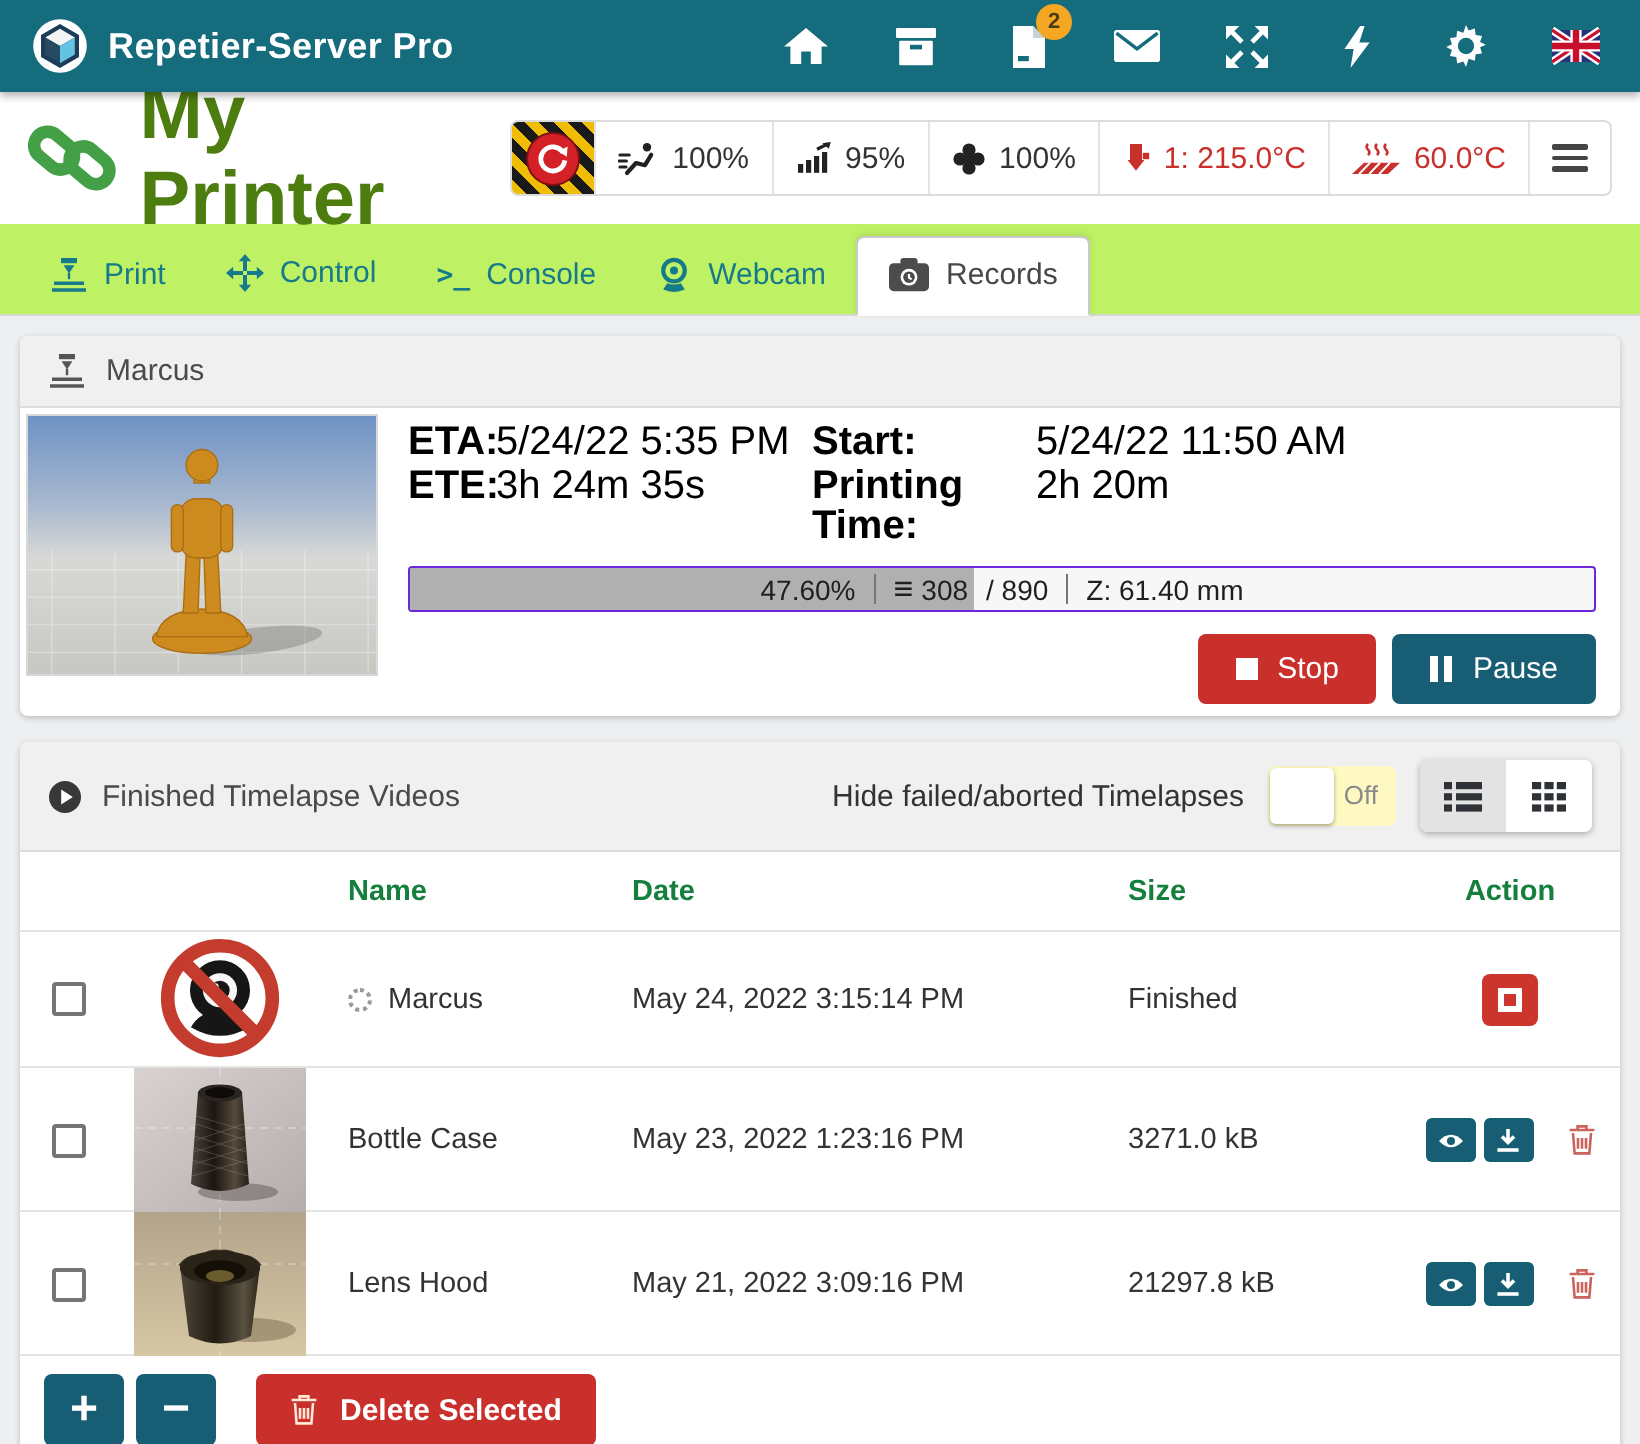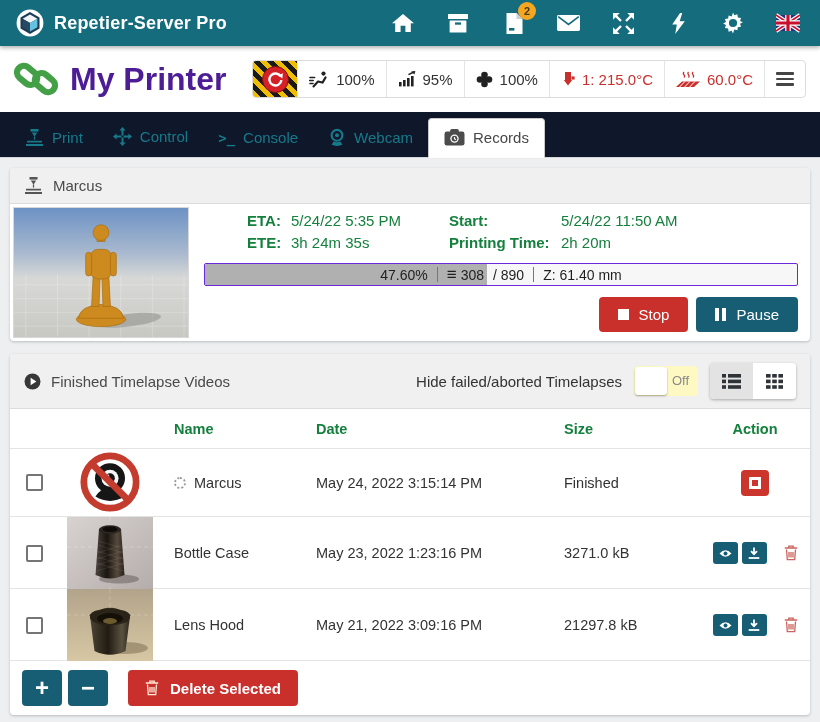--- a/index.html
+++ b/index.html
@@ -13,52 +13,52 @@
     padding:0 16px; box-shadow:0 2px 4px rgba(0,0,0,.3); position:relative; z-index:9; }
   .brand { display:flex; align-items:center; gap:10px; }
   .brand-text { color:#fff; font-size:18px; font-weight:bold; letter-spacing:.2px; }
   .nav-icons { margin-left:auto; display:flex; align-items:center; gap:31px; padding-right:4px; }
   .nav-ic { position:relative; display:flex; align-items:center; justify-content:center; width:24px; height:24px; cursor:pointer; }
   .nav-badge { position:absolute; top:-9px; right:-11px; background:#f5a623; color:#4a3b12;
     width:18px; height:18px; border-radius:50%; font-size:11px; font-weight:bold;
     display:flex; align-items:center; justify-content:center; }
   
   .page-header { background:#fff; height:66px; display:flex; align-items:center; padding:0 14px; }
-  .page-title { font-size:32px; font-weight:600; color:#4c1d95; margin-left:12px; }
+  .page-title { font-size:38px; font-weight:600; color:#4d7c0f; margin-left:12px; }
   .status-group { margin-left:auto; display:flex; align-items:stretch; height:38px;
     border:1px solid #dcdcdc; border-radius:4px; background:#fff; overflow:hidden; }
   .seg { display:flex; align-items:center; gap:7px; padding:0 11px; border-left:1px solid #e4e4e4;
     font-size:15px; color:#333; cursor:pointer; white-space:nowrap; }
   .seg:first-child { border-left:none; }
   .seg.temp { color:#c9302c; }
   .estop { width:44px; padding:0; display:flex; align-items:center; justify-content:center;
     background:repeating-linear-gradient(45deg,#f0bd05 0 5px,#191919 5px 10px); }
   .estop-circle { width:27px; height:27px; border-radius:50%; background:#d42128;
     border:1px solid #7e1013; display:flex; align-items:center; justify-content:center; }
   .hamb { display:flex; flex-direction:column; gap:3px; }
   .hamb span { width:18px; height:2.6px; background:#454545; border-radius:1px; }
   
-  .tabs { background:#0f172a; display:flex; align-items:flex-end; padding:4px 10px 0;
+  .tabs { background:#bef264; display:flex; align-items:flex-end; padding:4px 10px 0;
     border-bottom:1px solid #d6d6d6; height:46px; }
   .tab { display:flex; align-items:center; gap:8px; padding:10px 15px 11px; font-size:15px;
     color:#177a8a; cursor:pointer; }
   .tab .mono { font-family:"DejaVu Sans Mono",monospace; font-weight:bold; font-size:14px; }
   .tab.active { color:#474747; background:#fff; border:1px solid #c9c9c9; border-bottom-color:#fdfdfd;
     border-radius:4px 4px 0 0; margin-bottom:-1px; box-shadow:0 -1px 3px rgba(0,0,0,.1); }
   
   .content { padding:10px 10px 0; }
   .card { background:#fff; border-radius:4px; box-shadow:0 1px 3px rgba(0,0,0,.22); overflow:hidden; }
   .card-head { background:#f0f0f0; border-bottom:1px solid #dcdcdc; padding:9px 14px;
     display:flex; align-items:center; gap:10px; font-size:15px; color:#4a4a4a; }
   
   .job-body { display:flex; }
   .job-thumb { width:176px; height:131px; margin:3px; flex:none; border:1px solid #d8d8d8; }
   .job-right { flex:1; padding:7px 12px 6px; display:flex; flex-direction:column; }
   .job-info { display:grid; grid-template-columns:44px 158px 112px 1fr; row-gap:2px;
-    font-size:15px; line-height:20px; color:#15803d;margin-left:43px; }
+    font-size:20px; line-height:20px; color:#000000; }
   .job-info b { font-weight:bold; }
   .progress { margin-top:10px; height:23px; background:#f7f7f7; border:1px solid #6d28d9;
     border-radius:2px; position:relative; overflow:hidden; }
   .progress-fill { position:absolute; top:0; left:0; bottom:0; background:#b0b0b0; width:0; }
   .progress-text { position:absolute; inset:0; display:flex; align-items:center; justify-content:center;
     gap:9px; font-size:14px; color:#1f1f1f; }
   .layers-glyph { font-size:17px; font-weight:bold; margin-right:-5px; }
   .vsep { width:1px; height:15px; background:#777; }
   .job-buttons { margin-top:11px; display:flex; justify-content:flex-end; gap:8px; }
   .btn { height:35px; border:none; border-radius:4px; color:#fff; font-size:15px;

